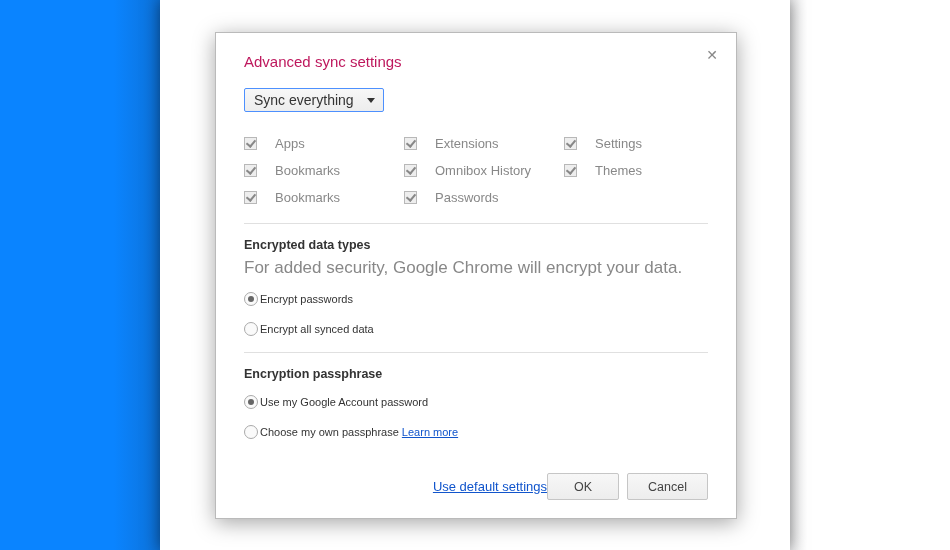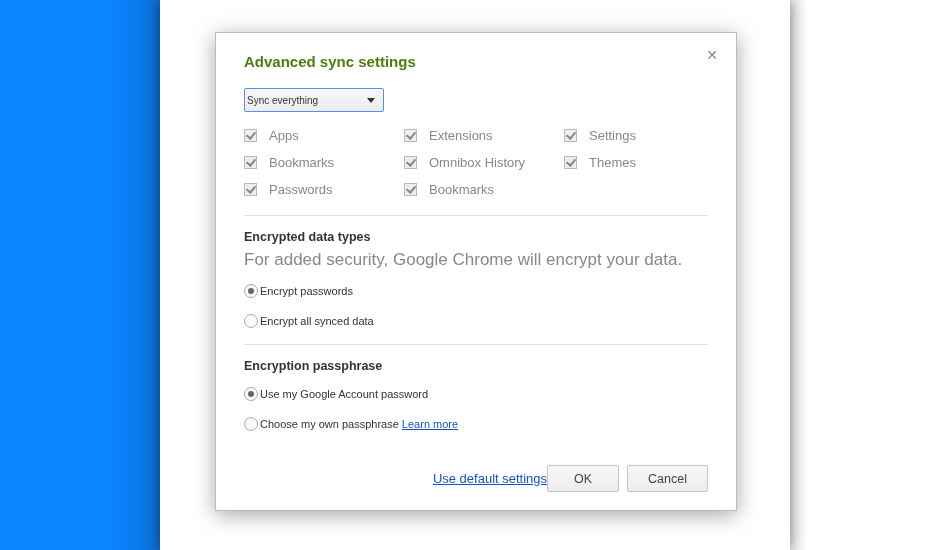--- a/index.html
+++ b/index.html
@@ -39,56 +39,56 @@
       position: absolute;
       top: 14px;
       right: 18px;
       font-size: 14px;
       color: #888;
       cursor: pointer;
       font-family: Arial, sans-serif;
     }
     .dialog-title {
       font-size: 15px;
-      color: #4d7c0f;
-      font-weight: 700;
+      color: #be185d;
+      font-weight: 400;
       margin-bottom: 18px;
     }
     .sync-select {
       display: inline-flex;
       align-items: center;
       justify-content: space-between;
       width: 140px;
       height: 24px;
-      padding: 0 8px 0 2px;
+      padding: 0 8px 0 9px;
       border: 1px solid #4d90fe;
       background: linear-gradient(#f7f7f7, #ededed);
       border-radius: 2px;
-      font-size: 10px;
-      color: #333;
-      cursor: pointer;
-      margin-bottom: 16px;
+      font-size: 14px;
+      color: #333;
+      cursor: pointer;
+      margin-bottom: 24px;
     }
     .sync-select .caret {
       width: 0; height: 0;
       border-left: 4px solid transparent;
       border-right: 4px solid transparent;
       border-top: 5px solid #333;
     }
     .checkbox-grid {
       display: grid;
       grid-template-columns: 160px 160px 140px;
       column-gap: 0;
       row-gap: 12px;
       margin-bottom: 18px;
     }
     .cb-item {
       display: flex;
       align-items: center;
-      gap: 12px;
+      gap: 18px;
       color: #888;
       font-size: 13px;
     }
     .cb-box {
       width: 13px;
       height: 13px;
       border: 1px solid #b8b8b8;
       background: #eee;
       position: relative;
       flex: 0 0 13px;
@@ -214,25 +214,25 @@
         <span class="cb-box"></span>
         <span>Omnibox History</span>
       </div>
       <div class="cb-item">
         <span class="cb-box"></span>
         <span>Themes</span>
       </div>
 
       <div class="cb-item">
         <span class="cb-box"></span>
+        <span>Bookmarks</span>
+      </div>
+      <div class="cb-item">
+        <span class="cb-box"></span>
         <span>Passwords</span>
-      </div>
-      <div class="cb-item">
-        <span class="cb-box"></span>
-        <span>Bookmarks</span>
       </div>
     </div>
 
     <hr class="hr">
 
     <div class="section-block">
       <div class="section-title">Encrypted data types</div>
       <div class="section-desc">For added security, Google Chrome will encrypt your data.</div>
       <div class="radio-item">
         <span class="radio selected"></span>

